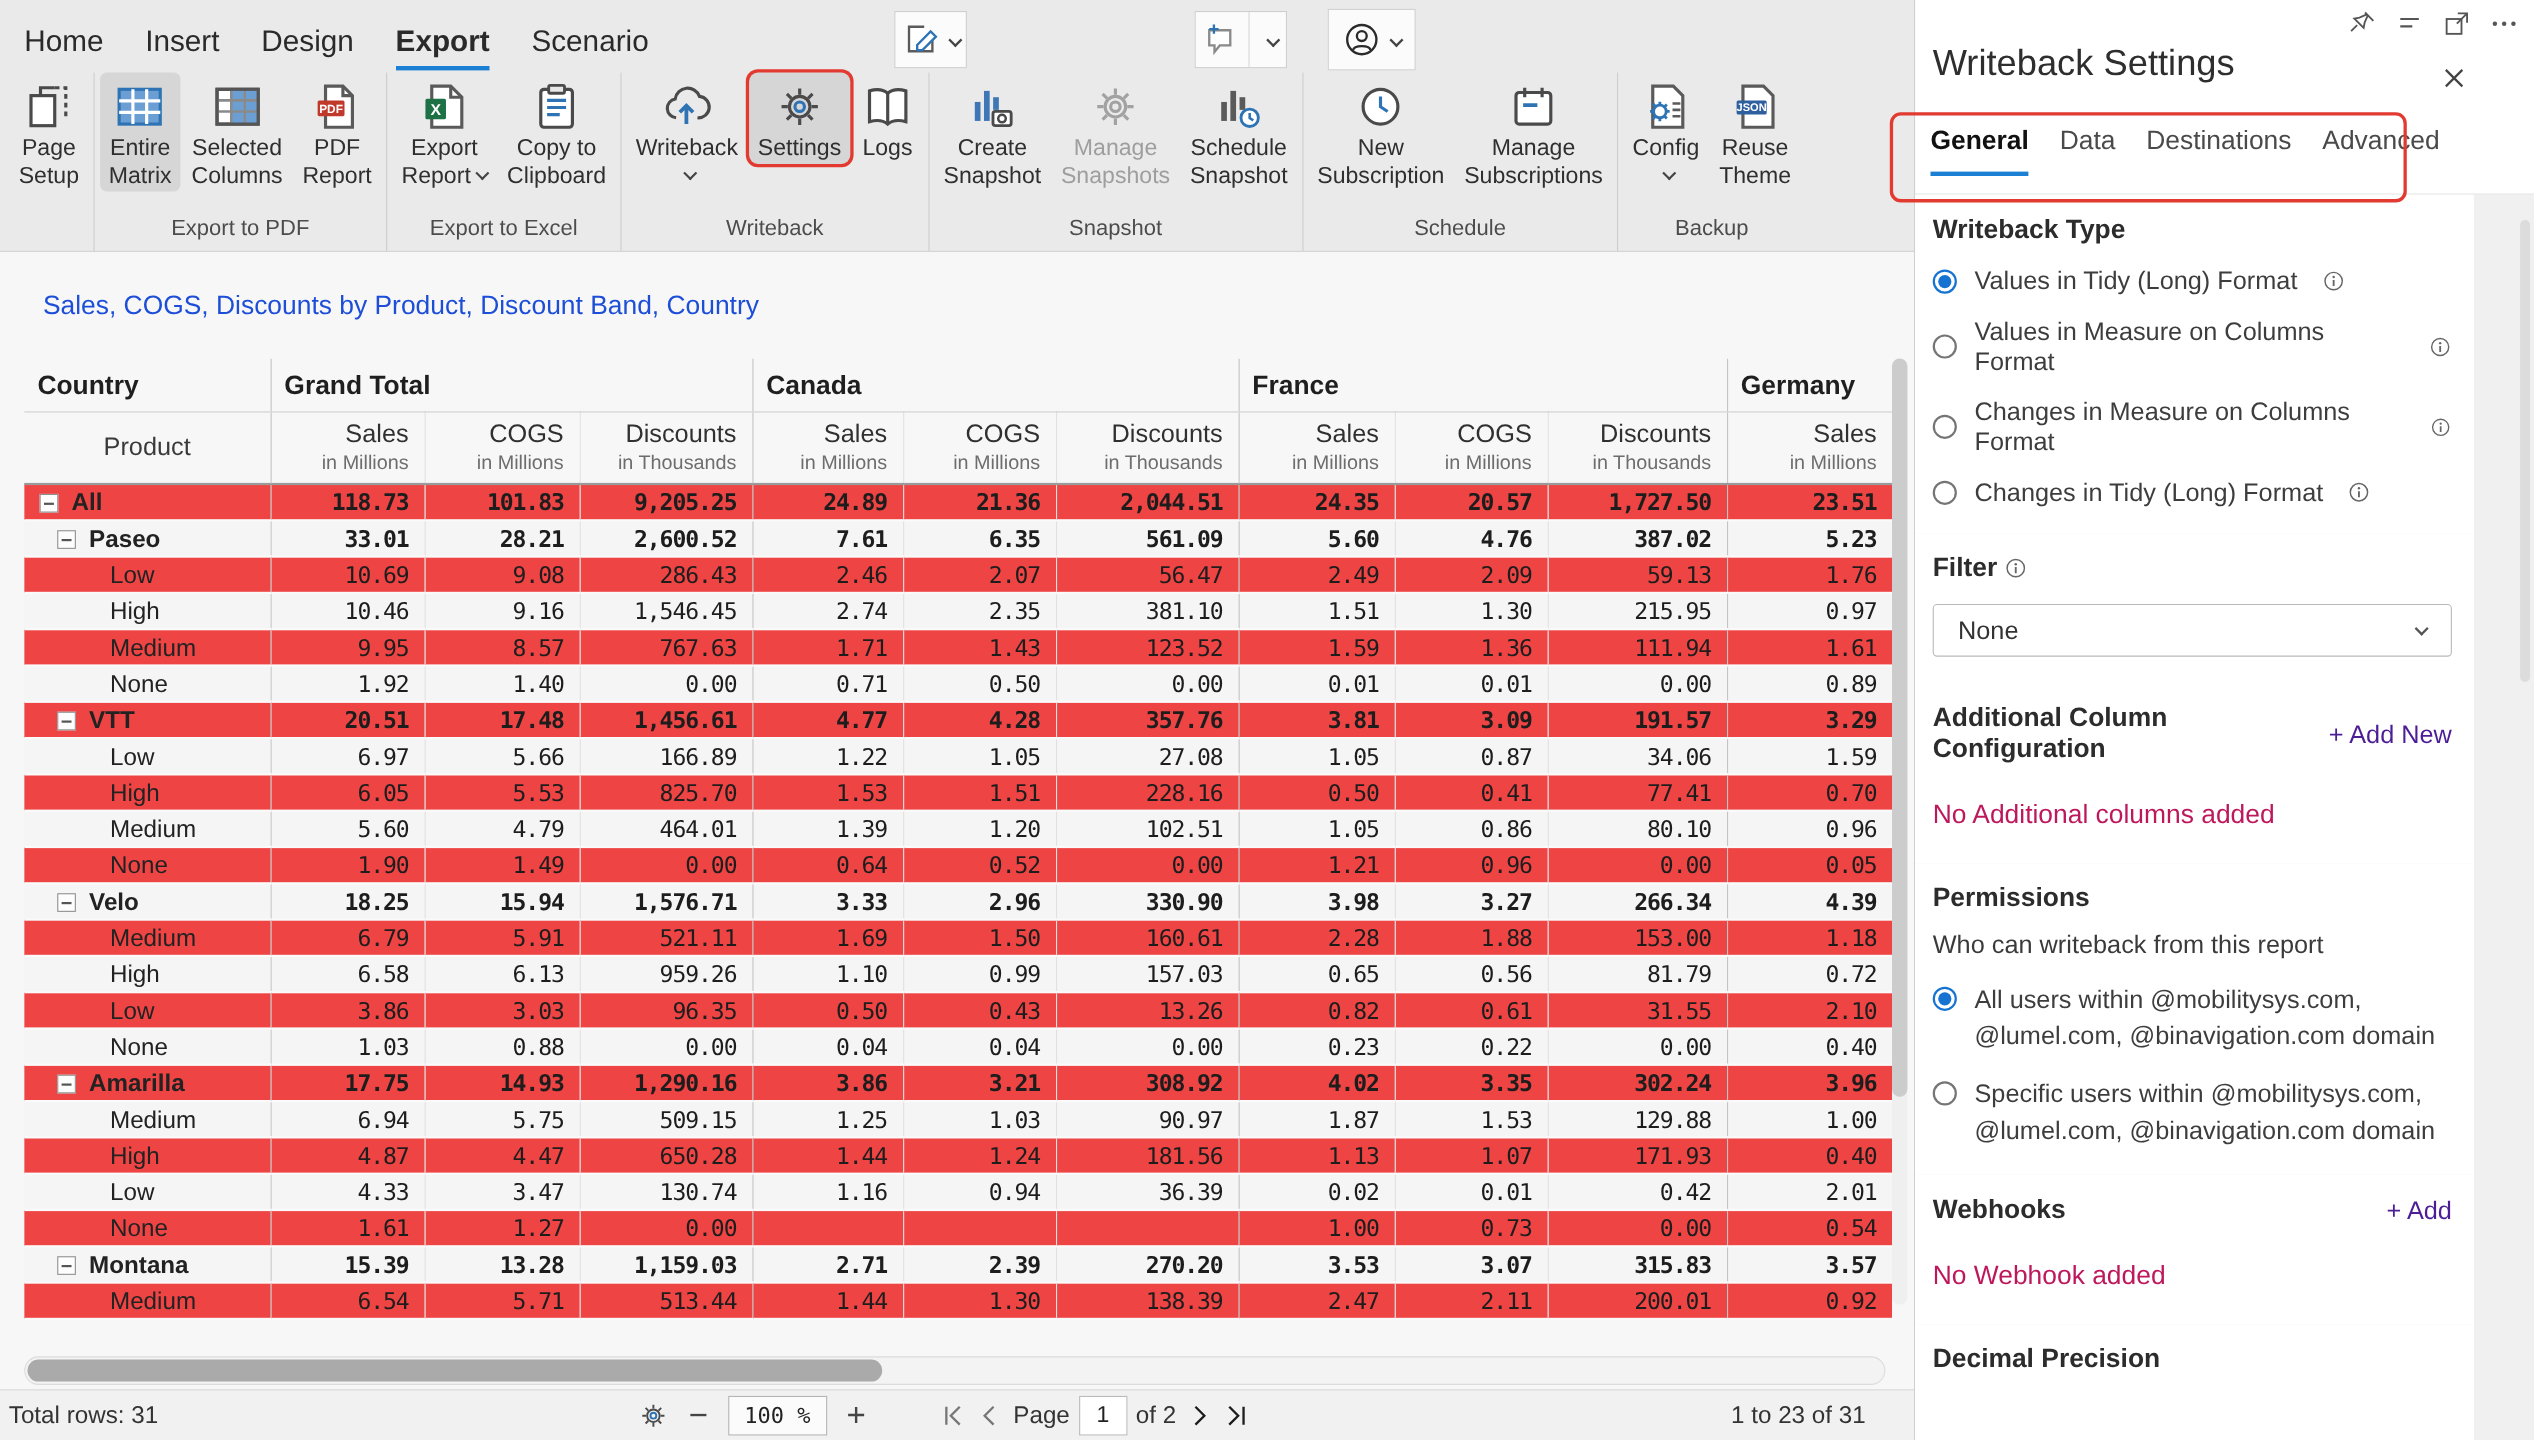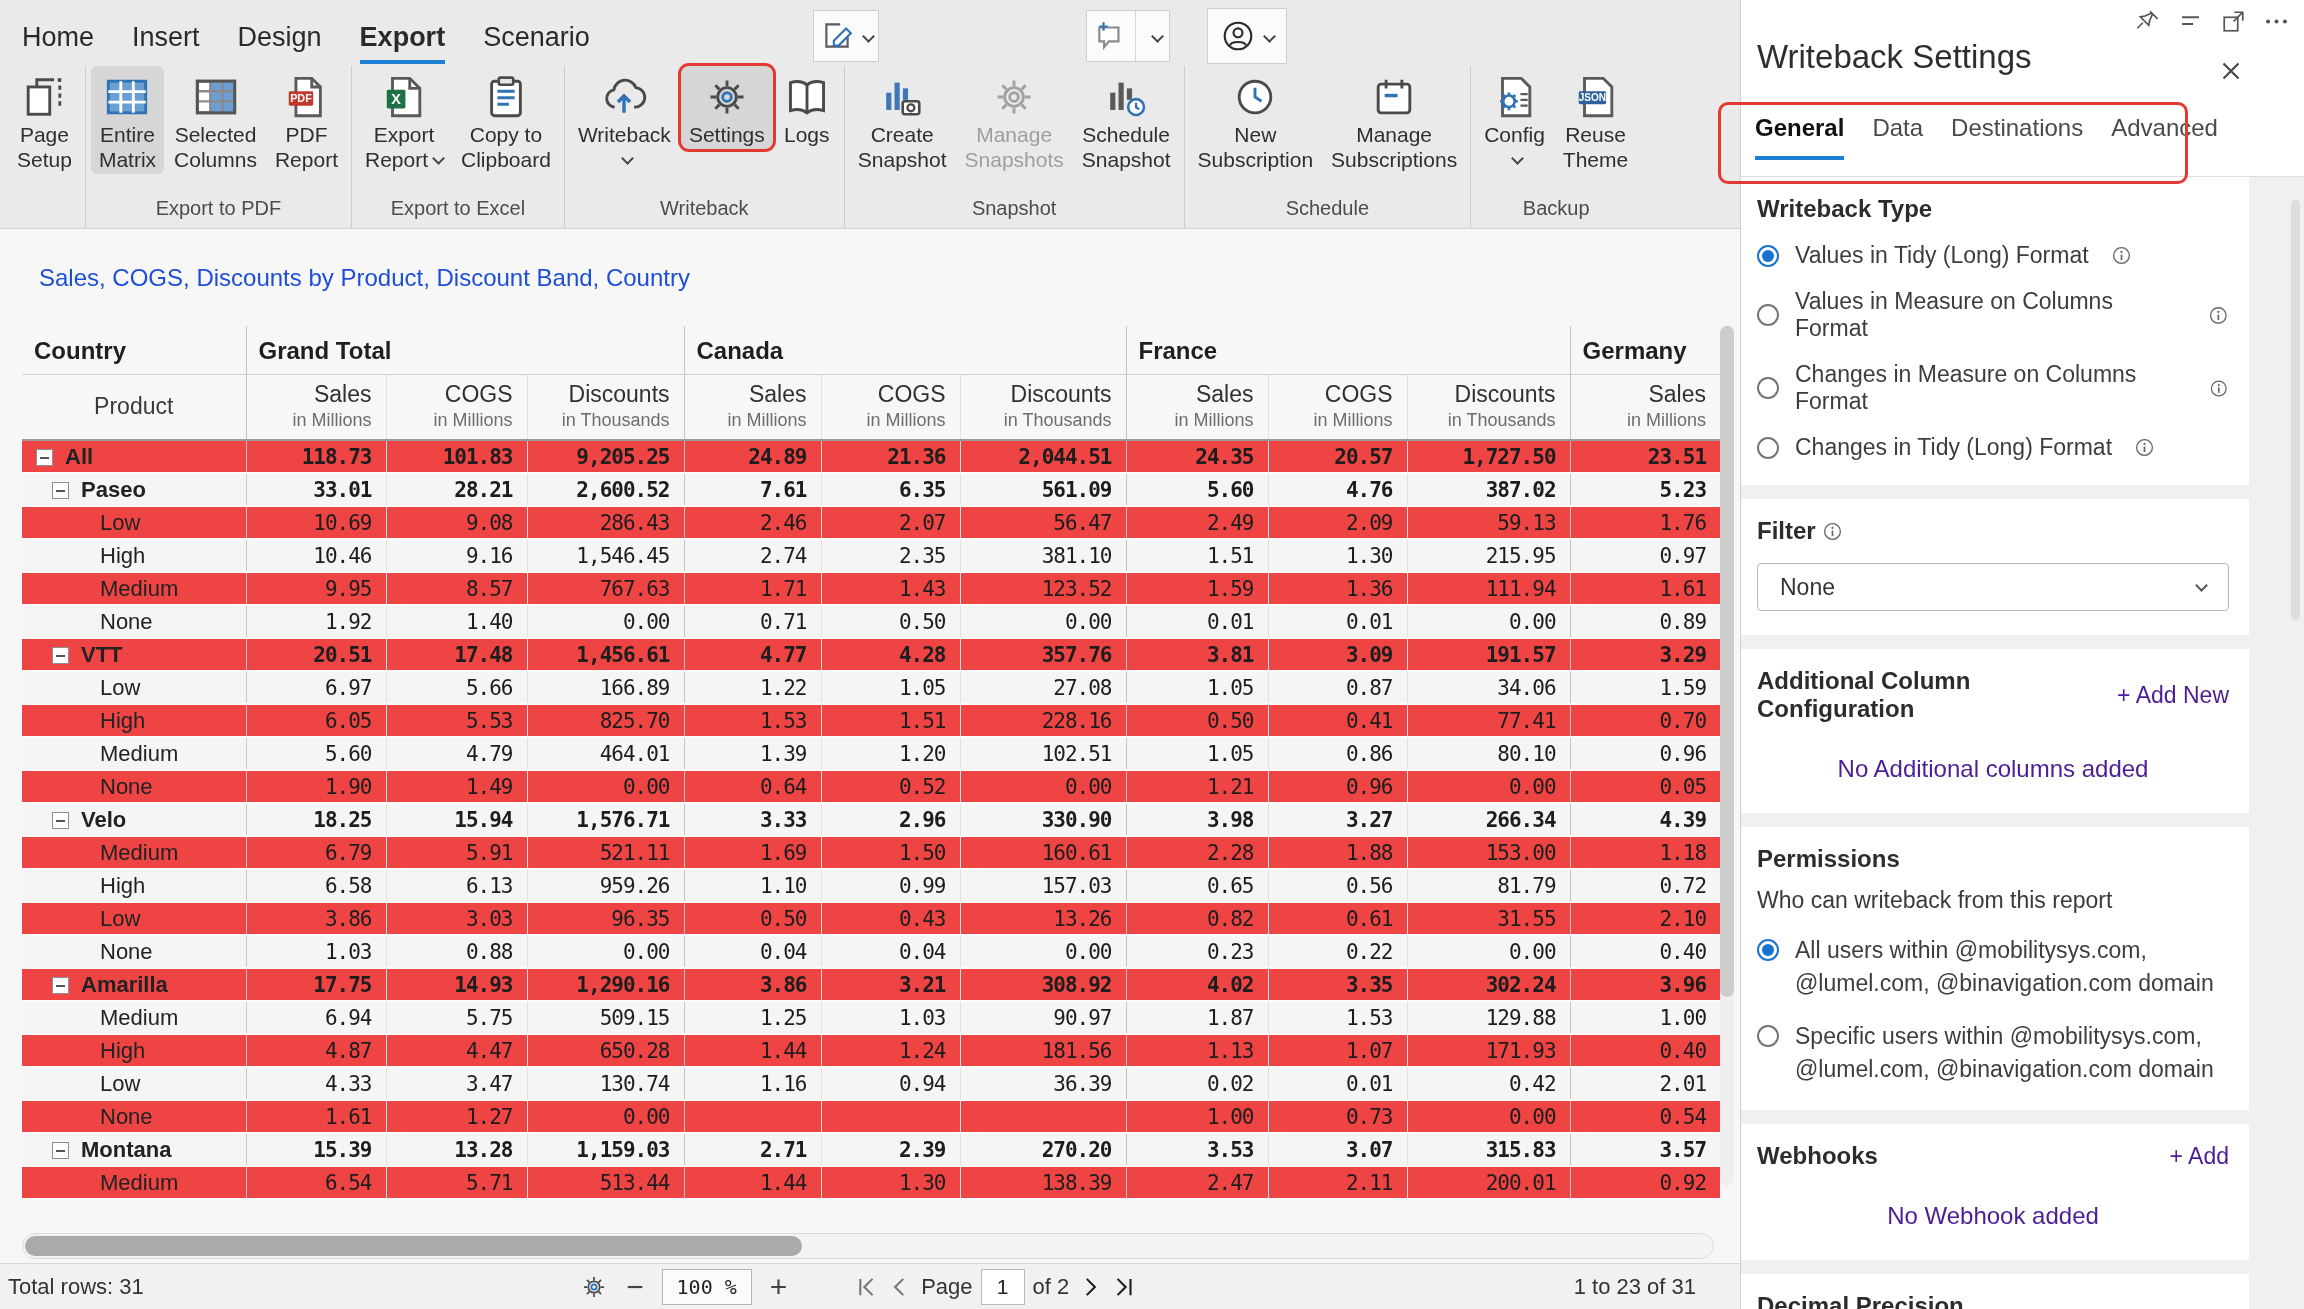--- a/index.html
+++ b/index.html
@@ -82,27 +82,27 @@
 .picons{position:absolute;right:14px;top:8px;display:flex;gap:16px}
 .picon{width:27px;height:27px;display:inline-block}
 .picon svg{width:100%;height:100%}
 .ptitle{position:absolute;left:16px;top:38px;font-size:33px;color:#2e2e2e}
 .pclose{position:absolute;right:58px;top:56px;width:30px;height:30px}
 .pclose svg{width:100%;height:100%}
 .ptabs{position:absolute;left:14px;top:114px;display:flex;gap:28px}
 .ptab{font-size:24px;color:#4a4a4a;padding-bottom:14px;border-bottom:4px solid transparent;white-space:nowrap}
 .ptab.active{font-weight:bold;color:#111;border-color:#1b7fd3}
 .ptabline{position:absolute;left:0;top:176px;width:564px;height:1px;background:#dedede}
-.pbody{position:absolute;left:0;top:177px;width:564px;bottom:0;background:#f0f0f0;display:flex;flex-direction:column;gap:14px}
+.pbody{position:absolute;left:0;top:177px;width:564px;bottom:0;background:#f0f0f0;display:flex;flex-direction:column;}
 .sec{background:#fff;padding:18px 20px 24px 16px;margin-right:56px}
 .sec:last-child{flex:1}
 .slabel{font-size:24px;font-weight:bold;color:#2c2c2c}
 .shead{display:flex;justify-content:space-between;align-items:center}
 .link{color:#4c1d95;font-size:23px;white-space:nowrap}
-.empty{font-size:24px;color:#4c1d95;text-align:center;margin:32px 0 6px}
+.empty{font-size:24px;color:#be185d;text-align:left;margin:32px 0 6px}
 .ropt{display:flex;align-items:center;gap:16px;margin-top:19px;font-size:23px;color:#3d3d3d}
 .radio{width:22px;height:22px;border:2px solid #757575;border-radius:50%;flex:none;position:relative;background:#fff}
 .radio.sel{border-color:#1673d2}
 .radio.sel::after{content:"";position:absolute;inset:3px;background:#1673d2;border-radius:50%}
 .iinfo{width:21px;height:21px;display:inline-block;vertical-align:-3px;margin-left:6px}
 .iinfo svg{width:100%;height:100%}
 .dd{margin-top:18px;height:48px;border:1px solid #b9b9b9;border-radius:4px;background:#fff;display:flex;align-items:center;justify-content:space-between;padding:0 22px;font-size:23px;color:#333}
 .dd .chev{border-color:#555;margin-top:-4px}
 .sub{font-size:23px;color:#3a3a3a;margin-top:14px}
 .popt{display:flex;gap:16px;margin-top:20px;font-size:23px;color:#3d3d3d;line-height:33px}

